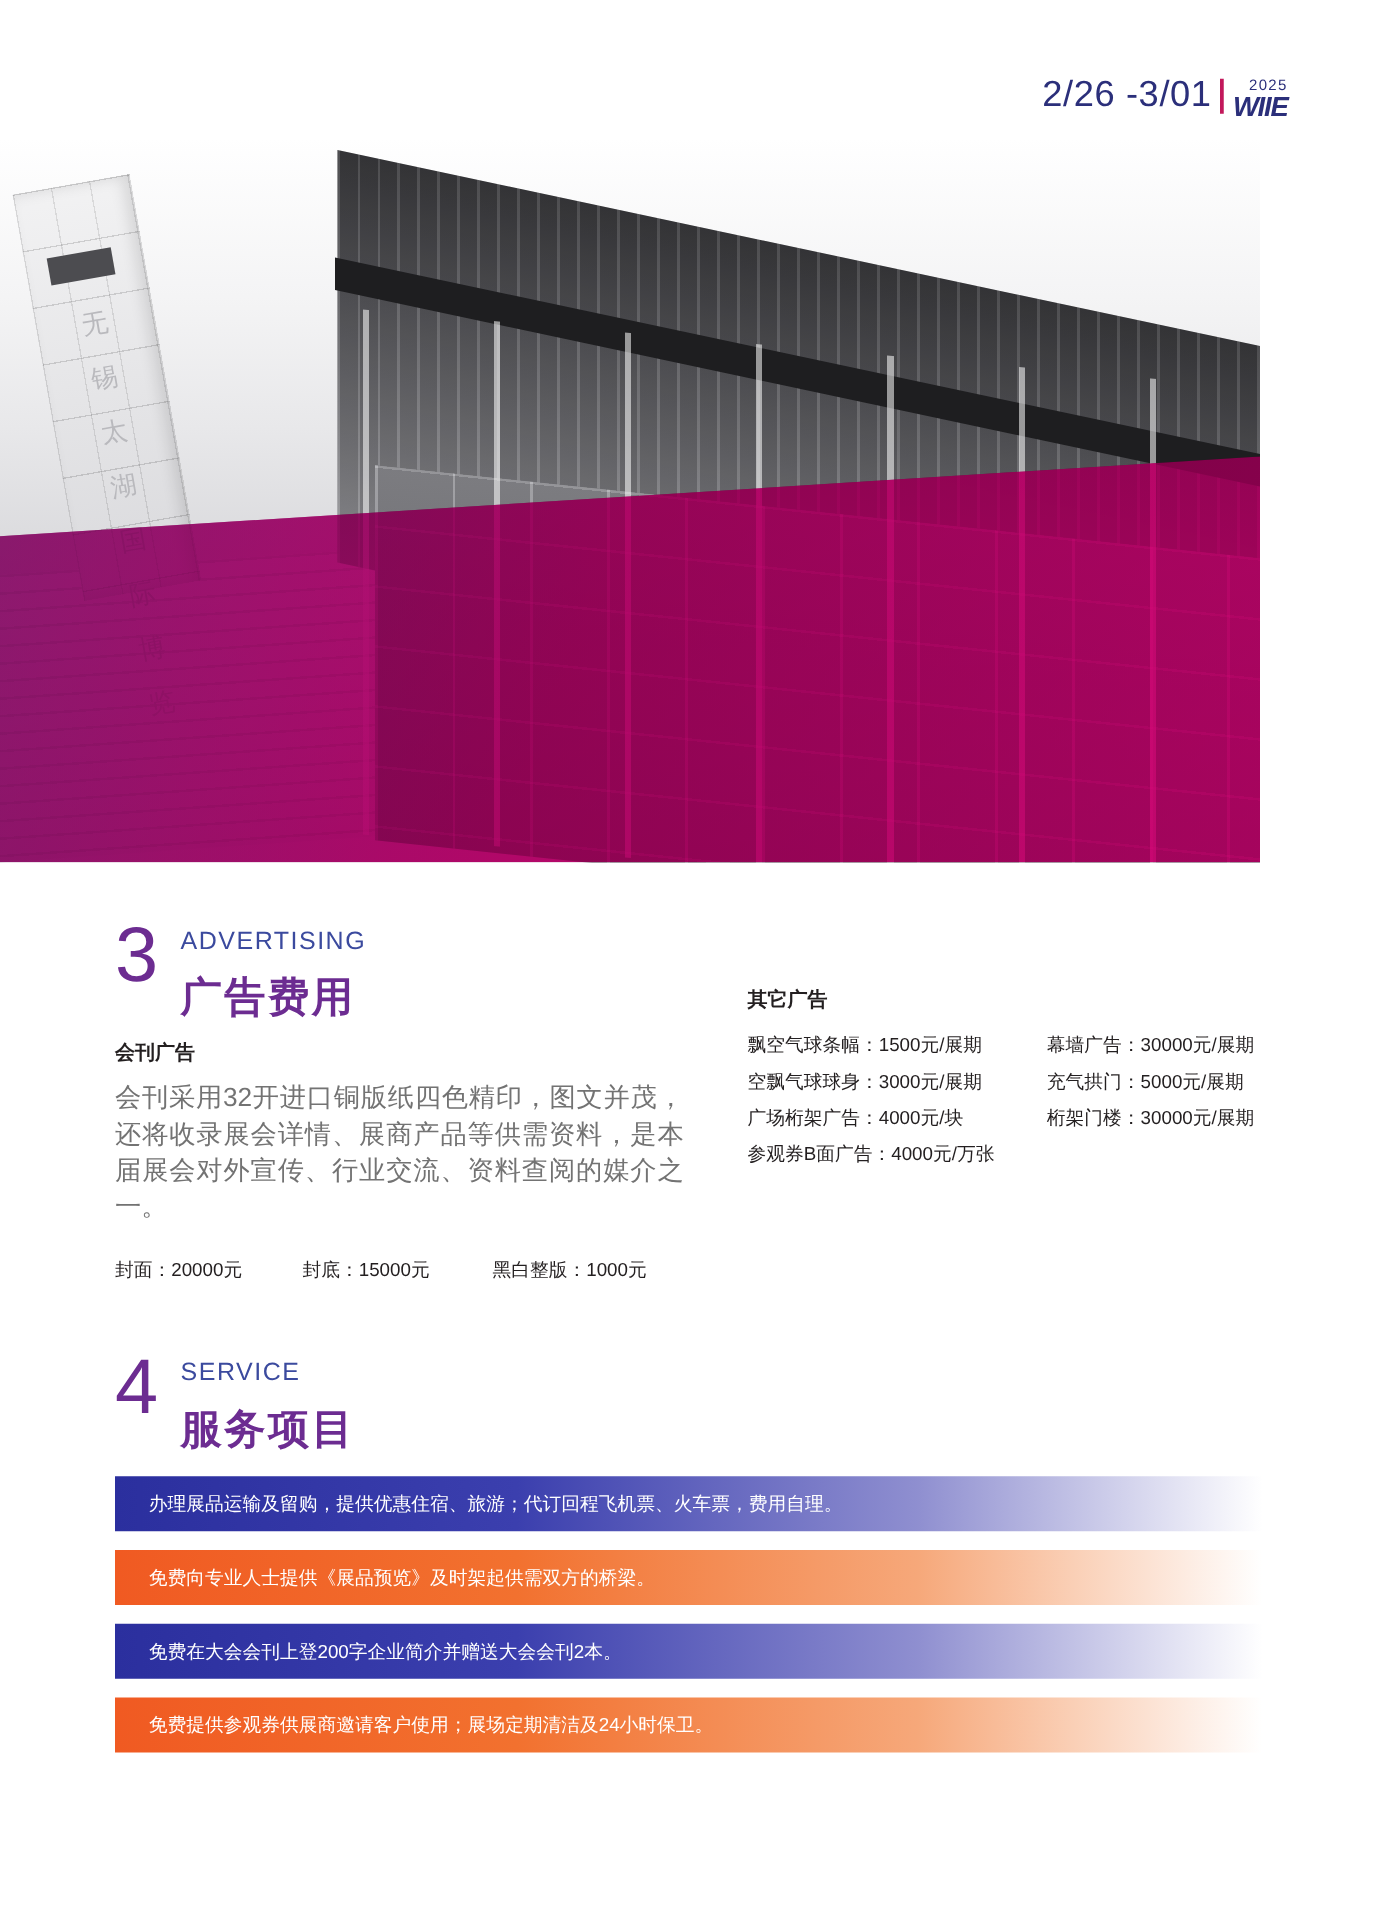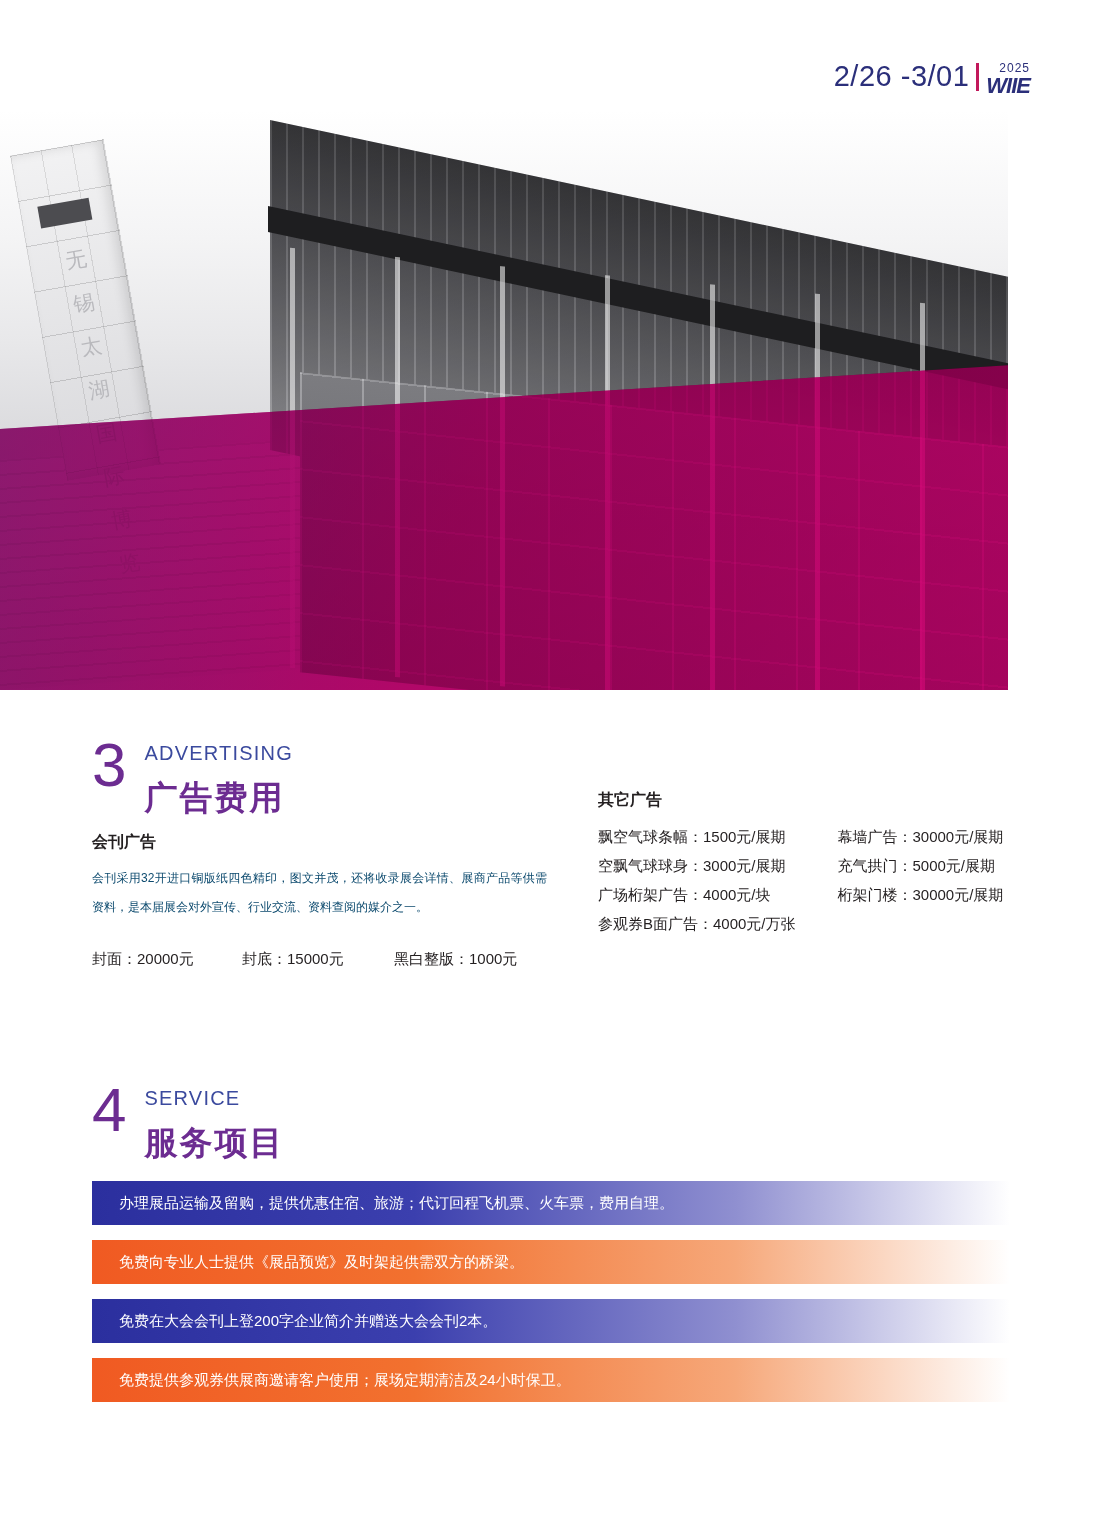--- a/index.html
+++ b/index.html
@@ -252,23 +252,23 @@
     top: 790px;
     width: 430px;
   }
   .sub-title {
     font-size: 16px;
     font-weight: bold;
     color: #231f20;
     margin-bottom: 11px;
   }
   .ad-para {
-    font-size: 12px;
+    font-size: 21px;
     line-height: 29px;
-    color: #0c4a6e;
+    color: #737373;
     text-align: justify;
   }
   .price-lines {
     margin-top: 22px;
     font-size: 15px;
     line-height: 29px;
     color: #231f20;
   }
   .price-lines .row { white-space: nowrap; }
   .price-lines .cell { display: inline-block; }

